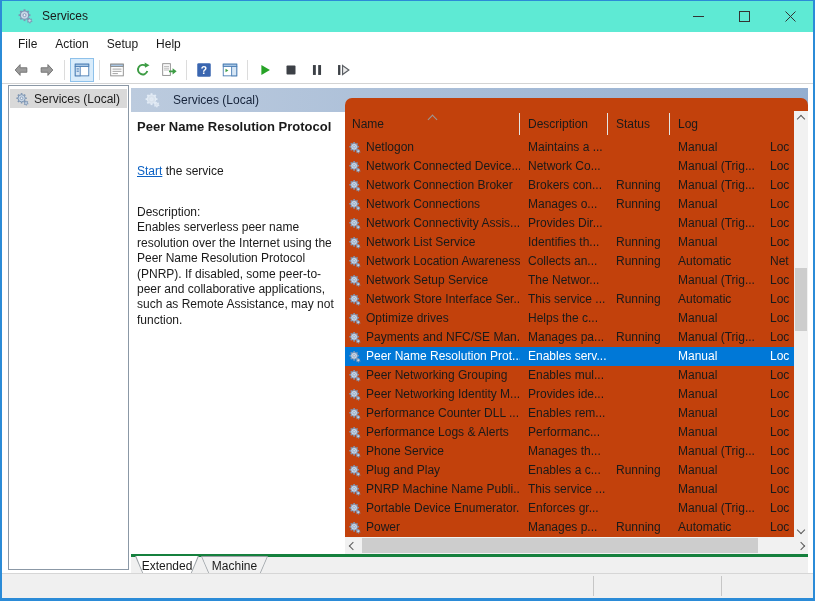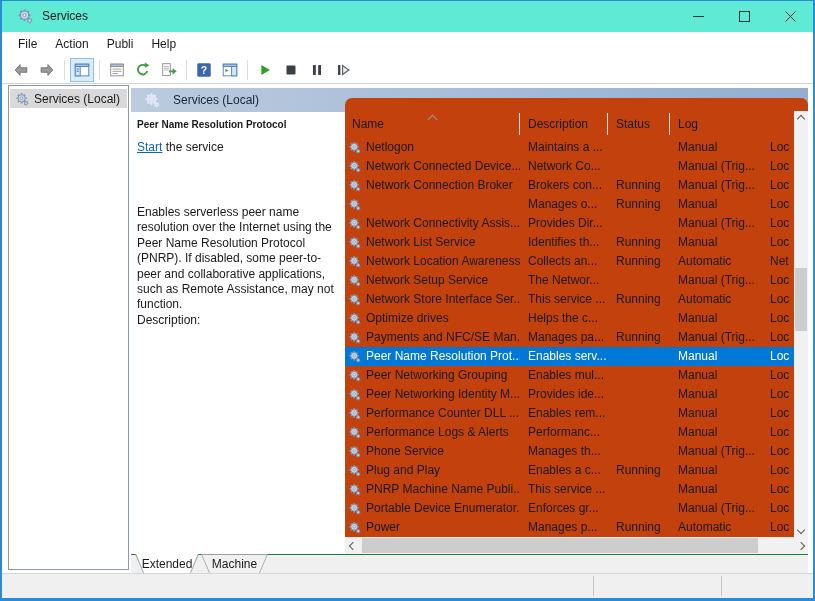--- a/index.html
+++ b/index.html
@@ -25,22 +25,22 @@
   .tsep{width:1px;height:20px;background:#dcdcdc;margin:0 4px;}
   
   .tree{position:absolute;left:6px;top:84px;width:121px;height:485px;border:1px solid #8b98a6;background:#fff;box-sizing:border-box;}
   .tree-item{position:absolute;left:1px;right:1px;top:3px;height:19px;background:#d9d9d9;display:flex;align-items:center;padding-left:5px;gap:5px;}
   
   .band{position:absolute;left:129px;right:5px;top:87px;height:24px;background:linear-gradient(to right,#bccbde,#93aed0);}
   .band-icon{position:absolute;left:13px;top:4px;width:16px;height:16px;}
   .band-title{position:absolute;left:42px;line-height:24px;color:#16233a;}
   
   .taskpad{position:absolute;left:129px;top:111px;width:214px;height:437px;background:#fff;}
-  .tp-title{position:absolute;left:6px;top:7px;font-weight:bold;font-size:10px;}
-  .tp-start{position:absolute;left:6px;top:28px;text-align:right;}
+  .tp-title{position:absolute;left:6px;top:7px;font-weight:bold;font-size:13px;}
+  .tp-start{position:absolute;left:6px;top:52px;text-align:right;}
   .link{color:#0b61c4;text-decoration:underline;cursor:pointer;}
   .tp-desc{position:absolute;left:6px;top:93px;width:201px;line-height:15.4px;}
   
   .listpanel{position:absolute;left:343px;right:5px;top:97px;height:456px;background:#c2410c;border-radius:7px 7px 0 0;}
   .sortchev{position:absolute;left:84px;top:14px;}
   .hrow{position:absolute;left:0;right:14px;top:14px;height:24px;display:flex;align-items:center;}
   .hcell{height:22px;line-height:22px;box-sizing:border-box;padding-left:8px;border-right:1px solid #e4e4e4;overflow:hidden;white-space:nowrap;flex:none;}
   .rows{position:absolute;left:0;right:14px;top:40px;}
   .trow{display:flex;height:19px;align-items:center;}
   .trow.sel{background:#0078d7;}
@@ -60,21 +60,21 @@
   
   .vscroll{position:absolute;right:0;top:13px;width:14px;height:426px;background:#f1f1f1;}
   .vsa{position:absolute;left:0;width:14px;height:15px;display:flex;align-items:center;justify-content:center;}
   .vsa .chev{width:6px;height:6px;}
   .vthumb{position:absolute;left:1px;width:12px;top:157px;height:63px;background:#cdcdcd;}
   .hscroll{position:absolute;left:0;right:0;bottom:0;height:17px;background:#f1f1f1;}
   .hsa{position:absolute;top:0;width:15px;height:17px;display:flex;align-items:center;justify-content:center;}
   .hsa .chev{width:6px;height:6px;}
   .hthumb{position:absolute;top:1px;height:15px;left:17px;width:396px;background:#cdcdcd;}
   
-  .tabstrip{position:absolute;left:129px;right:5px;top:553px;height:20px;background:#f0f0f0;border-top:1px solid #15803d;}
+  .tabstrip{position:absolute;left:129px;right:5px;top:553px;height:20px;background:#f0f0f0;border-top:3px solid #15803d;}
   .tab{position:absolute;top:-1px;height:21px;clip-path:polygon(0 0,100% 0,calc(100% - 9px) 100%,9px 100%);background:#9aa0a5;}
   .tab::after{content:"";position:absolute;left:1.2px;right:1.2px;top:0;bottom:1px;clip-path:polygon(0 0,100% 0,calc(100% - 8.2px) 100%,8.2px 100%);background:#fff;}
   .tab.standard::after{top:1px;background:#f1f1f1;}
   .tab span{position:absolute;z-index:2;width:100%;text-align:center;line-height:20px;}
   .tab.extended{left:4px;width:64px;}
   .tab.standard{left:70px;width:67px;}
   
   .statusbar{position:absolute;left:0;right:0;bottom:0;height:24px;background:#f0f0f0;border-top:1px solid #d6d6d6;}
   .st-sep{position:absolute;top:2px;bottom:2px;width:1px;background:#c6c6c6;}
 </style>
@@ -120,21 +120,21 @@
             <line x1="0.5" y1="0.5" x2="10.5" y2="10.5" stroke="#333" stroke-width="1"></line>
             <line x1="10.5" y1="0.5" x2="0.5" y2="10.5" stroke="#333" stroke-width="1"></line>
           </svg>
       </div>
     </div>
   </div>
 
   <div class="menubar">
     <span class="mitem">File</span>
     <span class="mitem">Action</span>
-    <span class="mitem">Publi</span>
+    <span class="mitem">Setup</span>
     <span class="mitem">Help</span>
   </div>
 
   <div class="toolbar">
     <div class="tbtn">
       <svg width="18" height="18" viewBox="0 0 20 20">
           <path d="M9 4 L3.5 10 L9 16 L9 12.5 L16.5 12.5 L16.5 7.5 L9 7.5 Z" fill="#9a9a9a" stroke="#6f6f6f" stroke-width="1"></path>
         </svg>
     </div>
     <div class="tbtn">
@@ -266,22 +266,22 @@
         </svg></span>
     <span class="band-title">Services (Local)</span>
   </div>
 
   <div class="taskpad">
     <div class="tp-title">Peer Name Resolution Protocol</div>
     <div class="tp-start">
       <a class="link">Start</a><span> the service</span>
     </div>
     <div class="tp-desc">
+      <div>Description:</div>
       <div>Enables serverless peer name resolution over the Internet using the Peer Name Resolution Protocol (PNRP). If disabled, some peer-to-peer and collaborative applications, such as Remote Assistance, may not function.</div>
-      <div>Description:</div>
     </div>
   </div>
 
   <div class="listpanel">
     <span class="sortchev"><span class="chev up gray"></span></span>
     <div class="hrow">
       <span class="hcell c0" style="padding-left:7px;display:block;">Name</span>
       <span class="hcell c1">Description</span>
       <span class="hcell c2">Status</span>
       <span class="hcell c4" style="border-right:none;">Log On As</span>
@@ -393,20 +393,21 @@
                 <circle cx="8" cy="7.6" r="1.6" fill="#eef3f9" stroke="#7d95b3" stroke-width="1"></circle>
                 <line x1="15.07" y1="14.07" x2="16.18" y2="14.52" stroke="#7d95b3" stroke-width="1.3"></line>
                 <line x1="13.65" y1="15.18" x2="13.82" y2="16.37" stroke="#7d95b3" stroke-width="1.3"></line>
                 <line x1="11.98" y1="14.51" x2="11.04" y2="15.25" stroke="#7d95b3" stroke-width="1.3"></line>
                 <line x1="11.73" y1="12.73" x2="10.62" y2="12.28" stroke="#7d95b3" stroke-width="1.3"></line>
                 <line x1="13.15" y1="11.62" x2="12.98" y2="10.43" stroke="#7d95b3" stroke-width="1.3"></line>
                 <line x1="14.82" y1="12.29" x2="15.76" y2="11.55" stroke="#7d95b3" stroke-width="1.3"></line>
                 <circle cx="13.4" cy="13.4" r="1.8" fill="#c9d7e7" stroke="#7d95b3" stroke-width="1"></circle>
               </svg>
             </span>
+            <span class="nm">Network Connections</span>
           </span>
           <span class="cell c1">Manages o...</span>
           <span class="cell c2">Running</span>
           <span class="cell c3">Manual</span>
           <span class="cell c4">Loc</span>
         </div>
         <div class="trow">
           <span class="cell c0">
             <span class="gicon">
               <svg width="13" height="13" viewBox="0 0 17 17">

